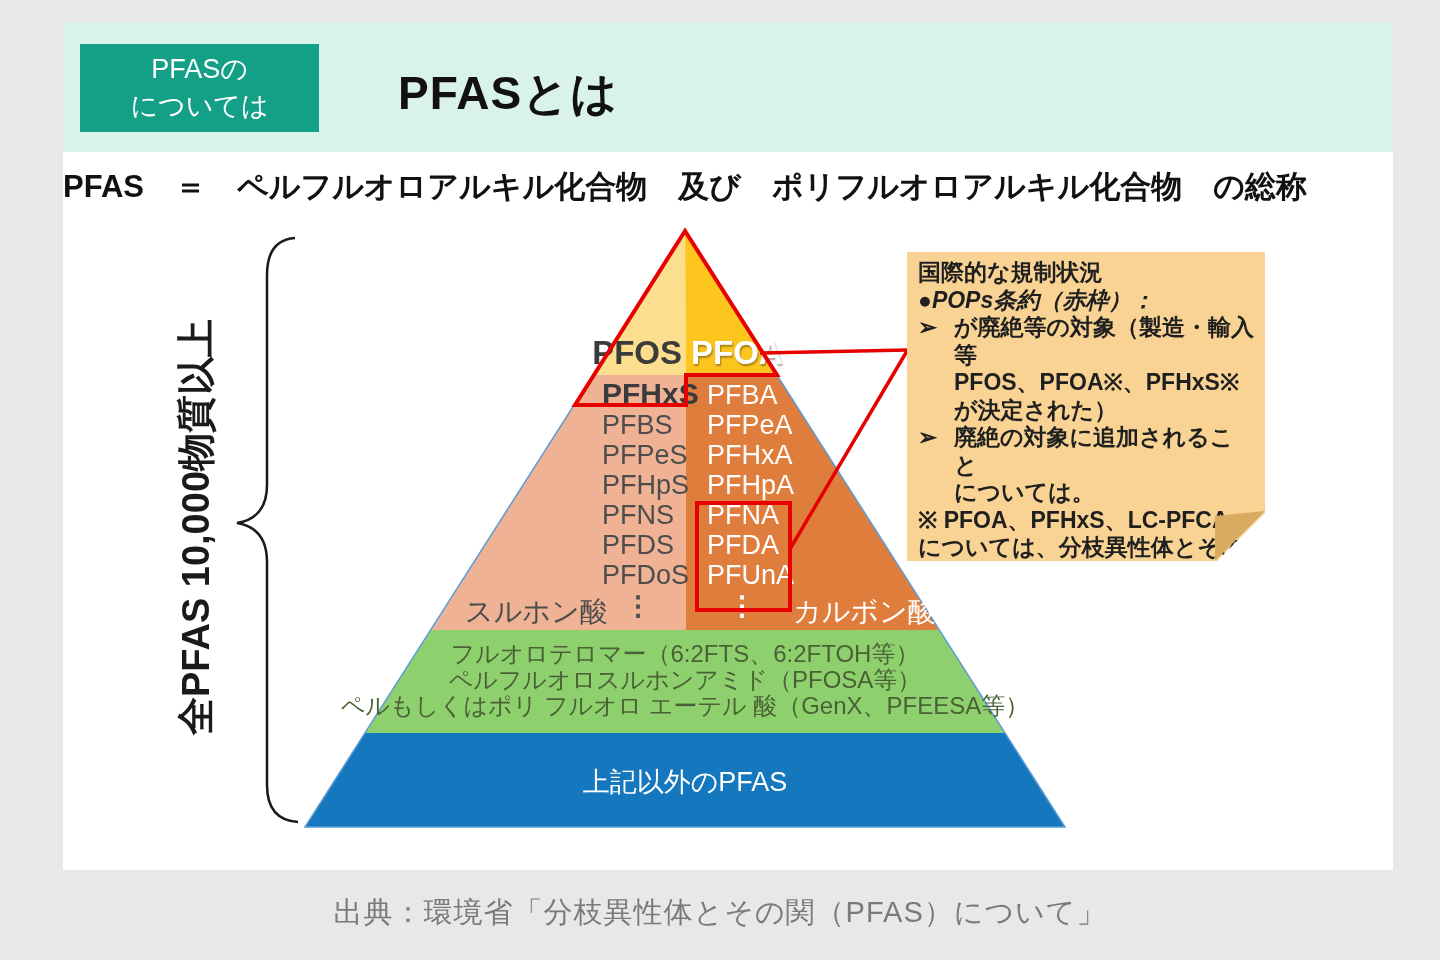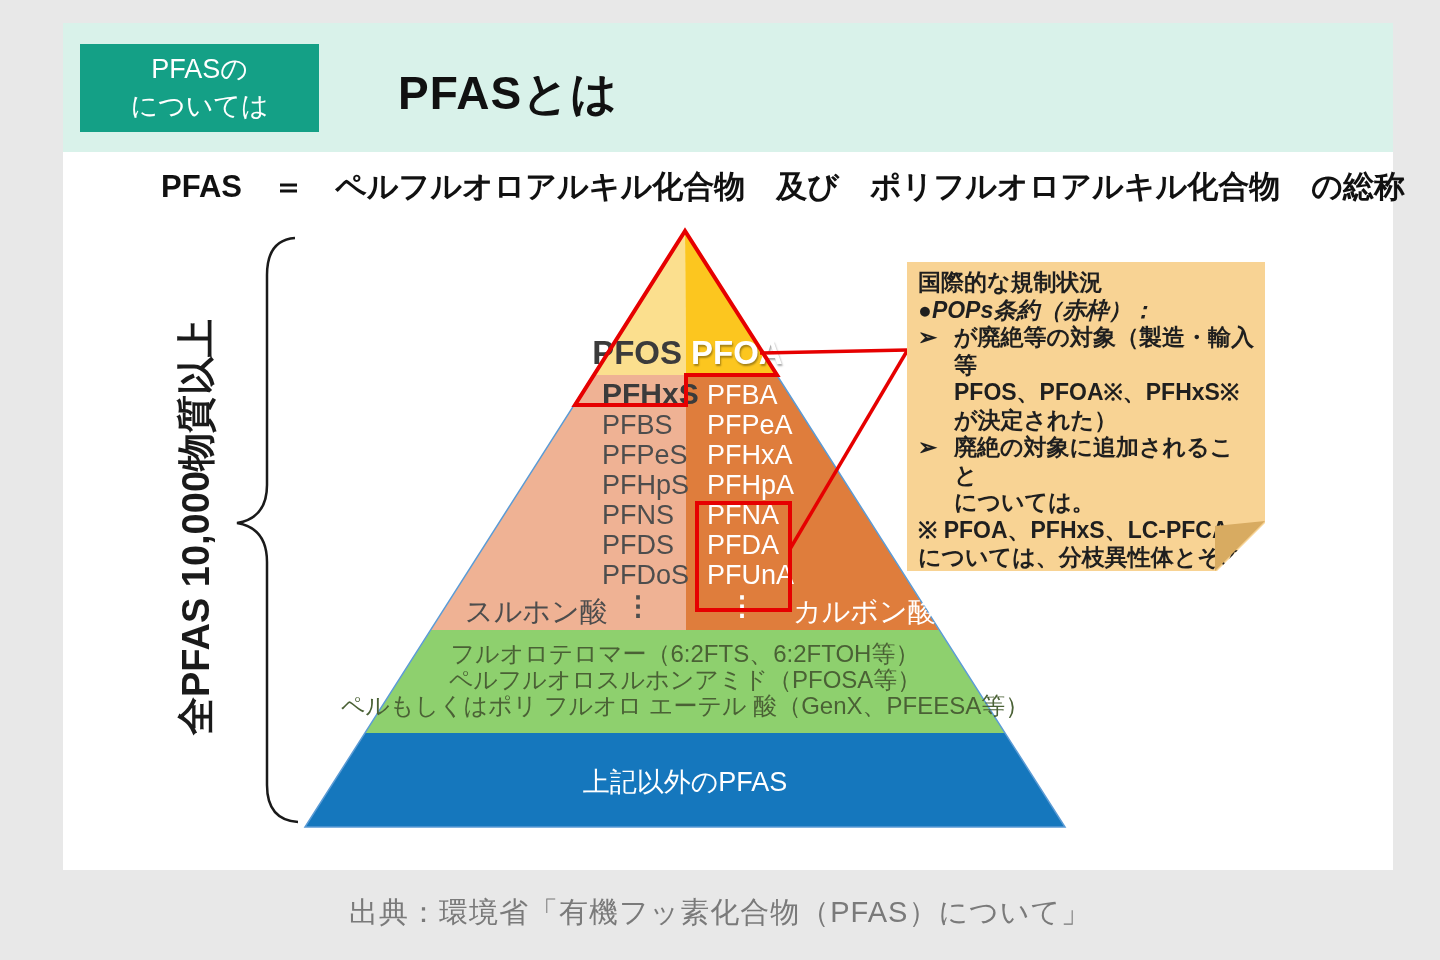--- a/index.html
+++ b/index.html
@@ -10,36 +10,36 @@
   }
   *{margin:0;padding:0;box-sizing:border-box;}
   html,body{width:1440px;height:960px;}
   body{font-family:"Liberation Sans",sans-serif;background:#e8e8e8;position:relative;overflow:hidden;}
   .card{position:absolute;left:63px;top:23px;width:1330px;height:847px;background:#ffffff;}
   .header-band{position:absolute;left:0;top:0;width:100%;height:129px;background:var(--mint);}
   .badge{position:absolute;left:17px;top:21px;width:239px;height:88px;background:var(--teal);
          color:#fff;font-size:27px;line-height:37px;text-align:center;
          display:flex;flex-direction:column;justify-content:center;}
   .title{position:absolute;left:303px;top:40px;font-size:46px;font-weight:700;color:#111;letter-spacing:1px;margin-left:32px;}
-  .formula{position:absolute;left:12px;top:143px;width:100%;text-align:right;
+  .formula{position:absolute;left:0;top:143px;width:100%;text-align:left;
            font-size:31px;font-weight:600;color:#111;}
   .diagram{position:absolute;left:0;top:0;width:1440px;height:960px;}
   .diagram text{font-family:"Liberation Sans",sans-serif;}
   .t-list-l{font-size:27px;fill:var(--text_gray);}
   .t-list-r{font-size:27px;fill:#ffffff;}
   .t-top-l{font-size:33px;font-weight:700;fill:#3b3b3b;}
   .t-top-r{font-size:33px;font-weight:700;fill:#ffffff;}
   .t-hxs{font-size:30px;font-weight:700;fill:#3b3b3b;}
   .t-cat-l{font-size:28px;fill:var(--text_gray);}
   .t-cat-r{font-size:28px;fill:#ffffff;}
   .t-green{font-size:24px;fill:var(--green_text);}
   .t-blue{font-size:27px;fill:#ffffff;}
   .rotated-label{position:absolute;left:196px;top:527px;transform:translate(-50%,-50%) rotate(-90deg);
                  white-space:nowrap;font-size:38px;font-weight:700;color:#1a1a1a;}
-  .note{position:absolute;left:907px;top:262px;width:358px;height:309px;background:var(--note_bg);
+  .note{position:absolute;left:907px;top:252px;width:358px;height:309px;background:var(--note_bg);
         padding:7px 10px 0 11px;color:var(--text_dark);font-size:23px;line-height:27.5px;
         clip-path:polygon(0 0,100% 0,100% calc(100% - 48px),calc(100% - 48px) 100%,0 100%);}
   .note-title{font-weight:700;}
   .note-subtitle{font-weight:700;font-style:italic;}
   .bullet{display:flex;font-weight:600;}
   .bullet .marker{width:36px;flex:0 0 36px;}
   .footnote{font-weight:600;}
   .fold{position:absolute;right:0;bottom:0;width:50px;height:50px;}
   .source{position:absolute;left:0;top:893px;width:100%;text-align:center;
           font-size:29px;color:var(--source_gray);letter-spacing:1px;}
@@ -128,13 +128,13 @@
   <div class="footnote">
     <div>※ PFOA、PFHxS、LC-PFCA</div>
     <div>については、分枝異性体とその関</div>
     <div>連物質も含む。</div>
   </div>
   <svg class="fold" viewBox="0 0 50 50">
     <polygon points="0,50 50,0 0,5" fill="var(--note_fold)"></polygon>
   </svg>
 </div>
 
-<div class="source">出典：環境省「有機フッ素化合物（PFAS）について」</div>
+<div class="source">出典：環境省「分枝異性体とその関（PFAS）について」</div>
 
 </body></html>

